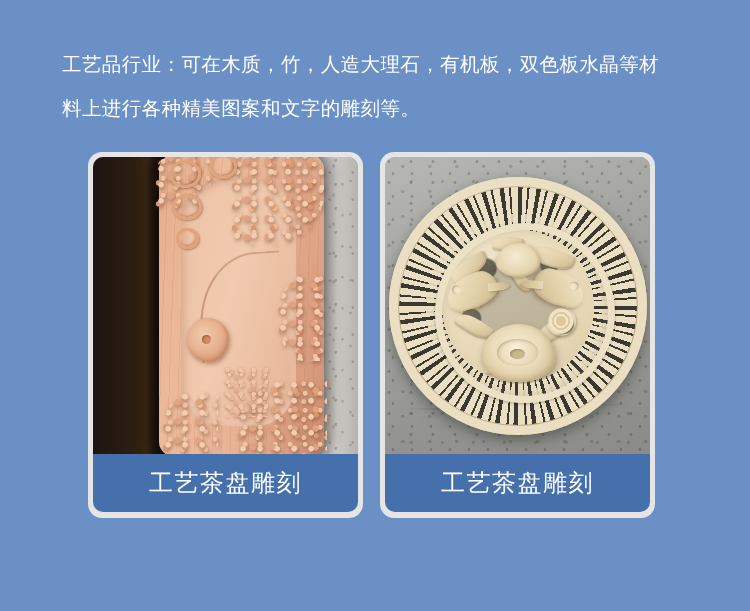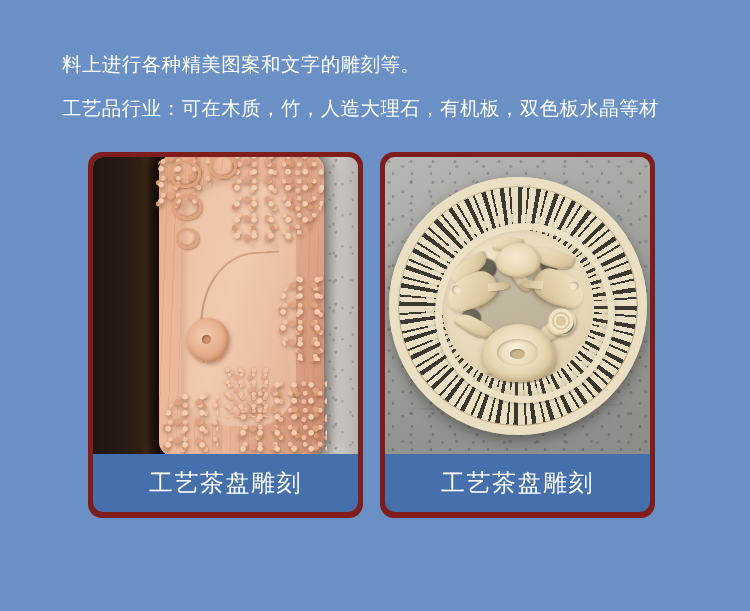--- a/index.html
+++ b/index.html
@@ -29,21 +29,21 @@
   
   .cards{
     position:absolute;
     left:88px; top:152px;
     width:568px; height:366px;
     display:flex;
     gap:17px;
   }
   .card{
     width:275px;height:366px;
-    background:#7f1d1d;
+    background:#e5e5e5;
     border-radius:14px;
     padding:5px;
     box-sizing:border-box;
     display:flex;flex-direction:column;
     overflow:hidden;
   }
   .photo{
     position:relative;
     width:100%;
     height:297px;
@@ -304,22 +304,22 @@
     box-shadow:1px 1px 2px rgba(110,92,62,.45);}
   .bird::before{content:"";position:absolute;left:7px;top:20%;width:9px;height:9px;
     border-radius:50%;background:#f2e7ca;box-shadow:inset 1px 1px 2px rgba(120,100,70,.5);}
 </style>
 </head>
 <body>
 
 <div class="page">
 
   <div class="intro">
+    <span class="ln">工艺品行业：可在木质，竹，人造大理石，有机板，双色板水晶等材</span>
     <span class="ln">料上进行各种精美图案和文字的雕刻等。</span>
-    <span class="ln">工艺品行业：可在木质，竹，人造大理石，有机板，双色板水晶等材</span>
   </div>
 
   <div class="cards">
 
     <div class="card">
       <div class="photo" role="img" aria-label="木质工艺茶盘雕刻实物照片">
         <div class="tray-scene"></div>
         <div class="concrete"></div>
         <div class="concrete-seam"></div>
         <div class="concrete-seam2"></div>

